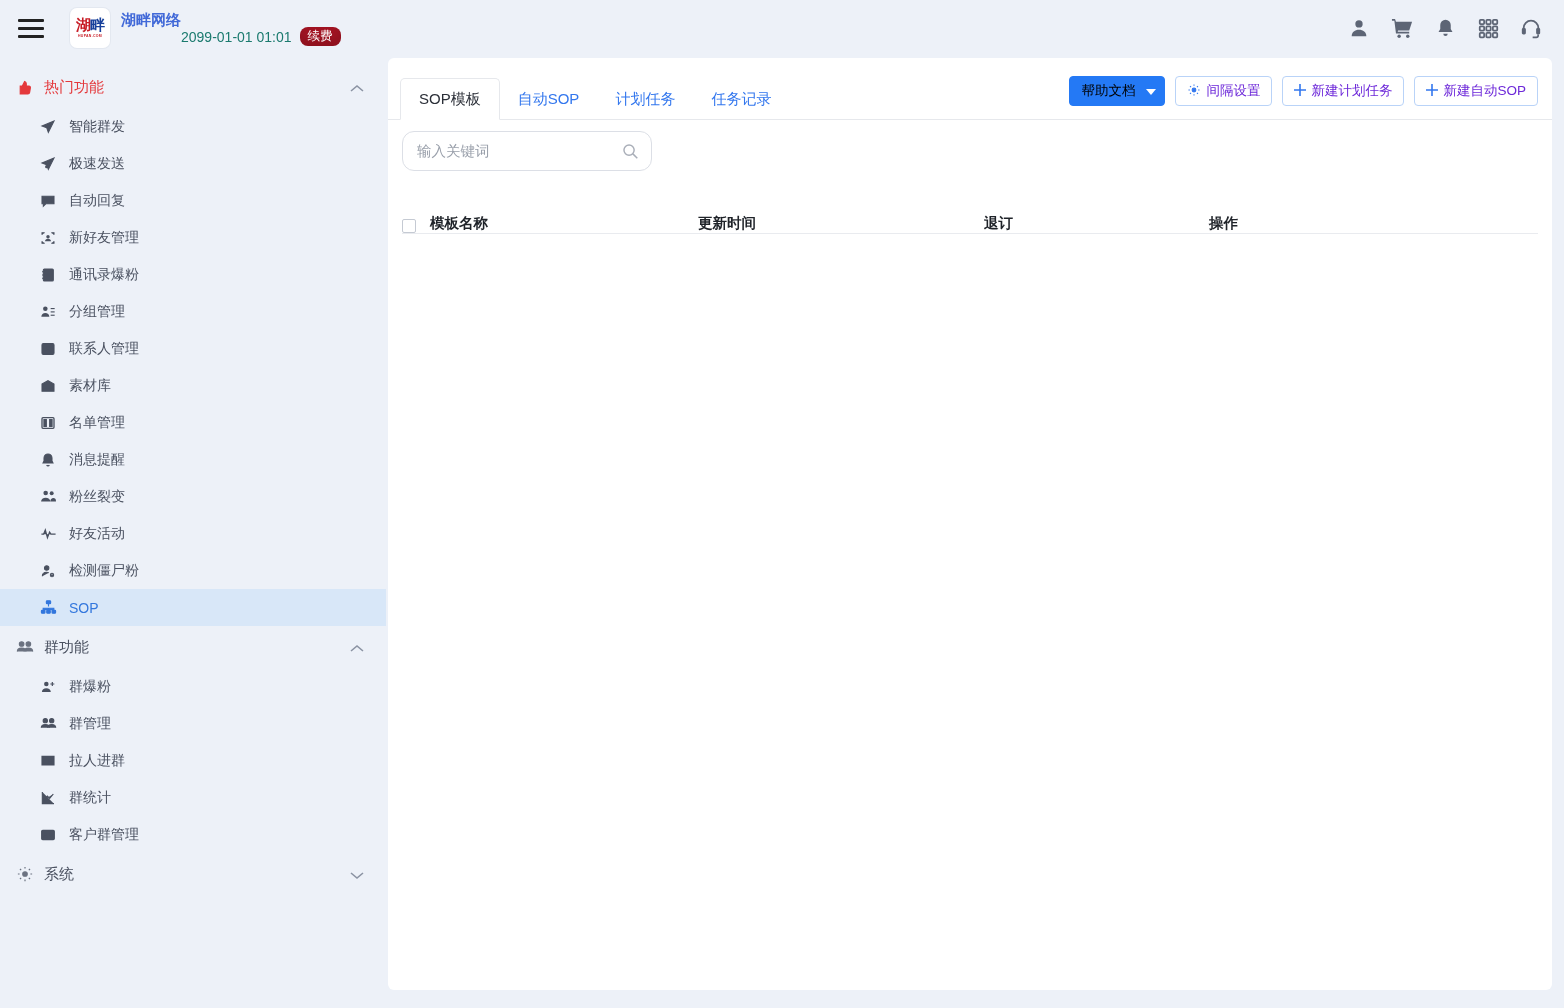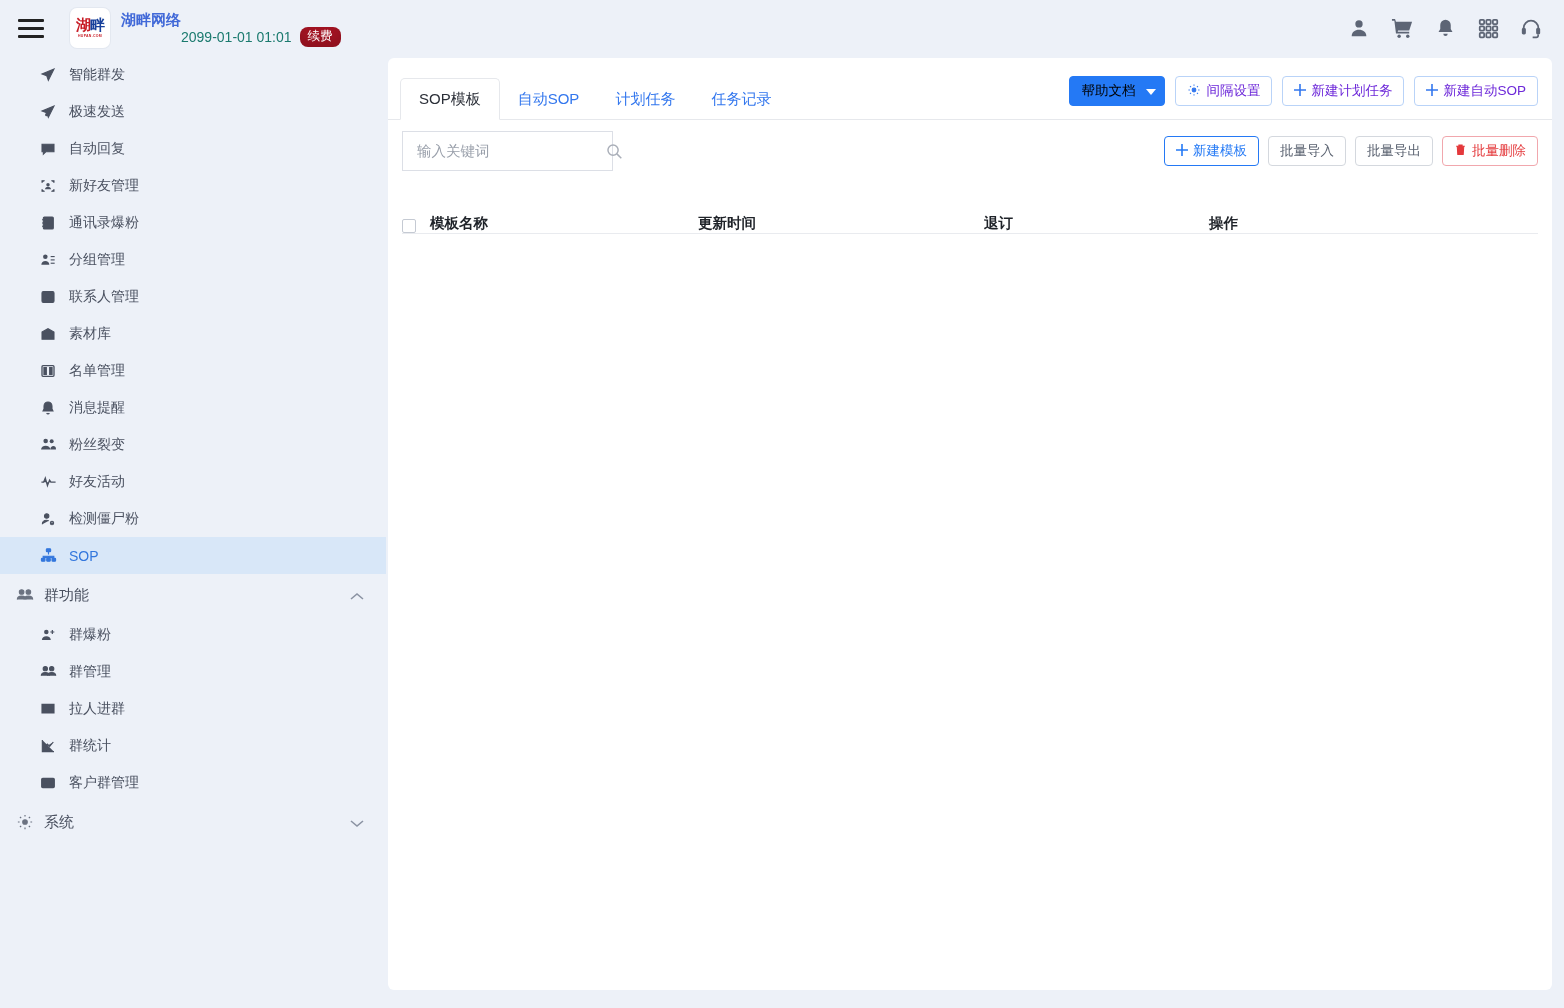--- a/index.html
+++ b/index.html
@@ -33,21 +33,21 @@
   }
   .logo-cn{
     font-size:15px; font-weight:700; color:#17409b; letter-spacing:-1px;
     line-height:15px; font-family:"DejaVu Sans",sans-serif;
     position:relative;
   }
   .logo-cn .redbit{ color:#c81c26; }
   .logo-url{ font-size:3.5px; color:#c81c26; letter-spacing:.3px; margin-top:1px; font-weight:700;}
   .brand-text{ margin-left:11px; display:flex; flex-direction:row; justify-content:center; }
   .brand-name{ font-size:15px; color:#4169d8; font-weight:600; line-height:19px; }
-  .brand-sub{ display:flex; align-items:flex-end; line-height:20px; margin-top:17px;}
+  .brand-sub{ display:flex; align-items:flex-start; line-height:20px; margin-top:17px;}
   .brand-date{ font-size:14px; color:#1a7a6e; }
   .renew-badge{
     margin-left:8px; background:#a11322; color:#fff; font-size:12.5px;
     padding:3px 8px 4px; border-radius:8px; cursor:pointer; line-height:1;
     box-shadow:inset 0 -6px 10px rgba(0,0,0,.12);
   }
 
   .topicons{ margin-left:auto; display:flex; align-items:center; gap:17px; margin-right:20px; }
   .topicons .ti{ width:26px; height:26px; display:flex; align-items:center; justify-content:center; cursor:pointer; }
   .topicons svg{ fill:#5d6575; }
@@ -111,21 +111,21 @@
   .btn-outline-blue svg{ fill:#3377ee; }
   .btn-outline-gray{ border-color:#d4d8de; color:#5a6270; }
   .btn-outline-red{ border-color:#f1a7ad; color:#e4393c; }
   .btn-outline-red svg{ fill:#e4393c; }
   .btn-outline-blue-strong{ border-color:#2479f5; color:#2479f5; }
 
   .toolrow{
     height:62px; display:flex; align-items:center; padding:0 14px 0 14px;
   }
   .search-wrap{
-    width:211px; height:40px; border:1px solid #dcdfe6; border-radius:0;
+    width:250px; height:40px; border:1px solid #dcdfe6; border-radius:12px;
     display:flex; padding:0 12px; background:#fff;
   }
   .search-wrap input{
     border:none; outline:none; flex:1; font-size:14.5px; color:#333;
     font-family:inherit; background:transparent;
   }
   .search-wrap input::placeholder{ color:#9aa0ab; }
   .search-wrap .sicon{ display:flex; align-items:center; }
   .search-wrap .sicon svg{ stroke:#a9aeb8; fill:none; stroke-width:1.7px; }
   .tool-actions{ margin-left:auto; display:flex; align-items:center; gap:9px; }
@@ -211,20 +211,33 @@
         <rect x="2" y="12" width="4.4" height="7" rx="1.6"></rect>
         <rect x="17.6" y="12" width="4.4" height="7" rx="1.6"></rect>
         <path d="M19.8 19v1.2a2 2 0 0 1-2 2h-4" fill="none" stroke="#5d6575" stroke-width="1.8"></path>
       </svg>
     </div>
   </div>
 </div>
 
 <div id="sidebar">
 
+  <div class="grp-head grp-hot">
+    <span class="gicon">
+      <svg width="17" height="17" viewBox="0 0 24 24" fill="none" stroke="#e4393c" stroke-width="1.7">
+        <path d="M6 21V10h3l3.2-6.4c1.4.4 2.3 1.7 2.3 3.1V10h3.9c1.2 0 2.1 1.1 1.9 2.3l-1.1 6.6c-.2 1.2-1.2 2.1-2.4 2.1z"></path>
+      </svg>
+    </span>
+    <span class="glabel">热门功能</span>
+    <span class="chev">
+      <svg width="14" height="9" viewBox="0 0 14 9">
+          <path d="M1 7 L7 2 L13 7"></path>
+        </svg>
+    </span>
+  </div>
 
   <div class="nav-item">
     <span class="nicon">
       <svg width="16" height="16" viewBox="0 0 24 24" fill="none" stroke="#4a5160" stroke-width="1.6">
           <path d="M21 3 3 10.5l7 2.5 2.5 7z"></path>
         </svg>
     </span>
     <span class="nlabel">智能群发</span>
   </div>
   <div class="nav-item">
@@ -494,44 +507,20 @@
     <div class="search-wrap">
       <input type="text" placeholder="输入关键词" style="">
       <span class="sicon">
         <svg width="17" height="17" viewBox="0 0 20 20">
             <circle cx="8.3" cy="8.3" r="6"></circle>
             <path d="M12.8 12.8 18 18"></path>
           </svg>
       </span>
     </div>
 
-    <div class="tool-actions">
-      <div class="btn btn-outline-blue-strong">
-        <span>
-          <svg width="12" height="12" viewBox="0 0 12 12" fill="#2479f5">
-              <path d="M5.2 0h1.6v12H5.2zM0 5.2h12v1.6H0z"></path>
-            </svg>
-        </span>
-        <span>新建模板</span>
-      </div>
-      <div class="btn btn-outline-gray">
-        <span>批量导入</span>
-      </div>
-      <div class="btn btn-outline-gray">
-        <span>批量导出</span>
-      </div>
-      <div class="btn btn-outline-red">
-        <span>
-          <svg width="13" height="13" viewBox="0 0 24 24" fill="none" stroke="#e4393c" stroke-width="1.9">
-              <path d="M4 6h16M9 6V3.5h6V6M6 6l1 15h10l1-15"></path>
-            </svg>
-        </span>
-        <span>批量删除</span>
-      </div>
-    </div>
   </div>
 
   <div class="table">
     <div class="thead">
       <div class="th-cb">
         <span class="cbx"></span>
       </div>
       <div class="th1">模板名称</div>
       <div class="th2">更新时间</div>
       <div class="th3">退订</div>

